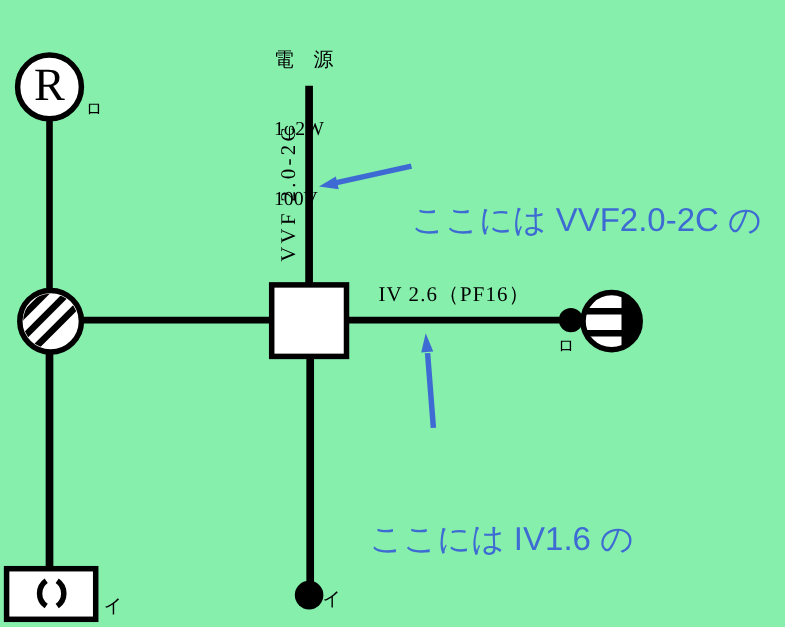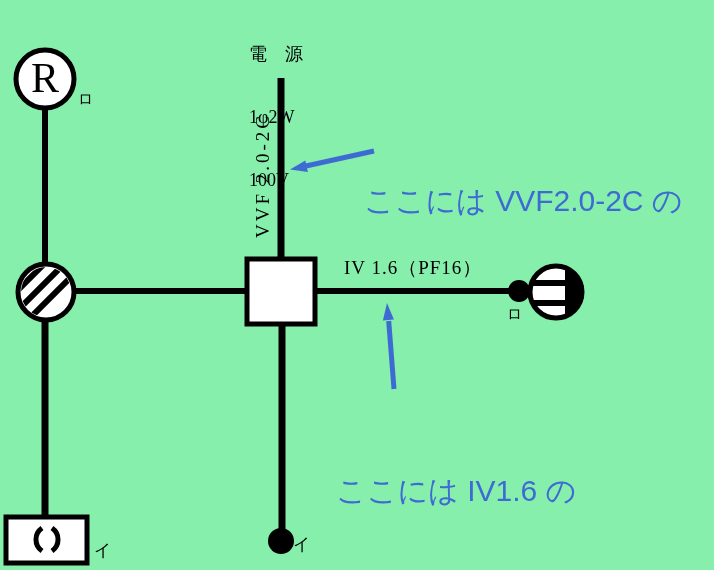--- a/index.html
+++ b/index.html
@@ -12,21 +12,21 @@
              font-size:19px;letter-spacing:3px;}
   .iv-label{left:344px;top:255px;font-size:19px;letter-spacing:1px;}
   .lbl{font-size:15px;}
   .lbl-ro1{left:78px;top:90px;}
   .lbl-ro2{left:507px;top:305px;}
   .lbl-i1{left:94px;top:539px;font-size:17px;}
   .lbl-i2{left:293px;top:533px;font-size:17px;}
   .r-letter{left:45px;top:80px;transform:translate(-50%,-55%);font-size:42px;line-height:1;}
   .note{position:absolute;font-family:"Liberation Sans","DejaVu Sans",sans-serif;
         font-size:30px;line-height:39px;color:#3E6BD3;white-space:pre;}
-  .note-vvf{left:364px;top:103px;text-align:right;}
+  .note-vvf{left:374px;top:103px;text-align:right;}
   .note-iv{left:336px;top:393px;}
 </style>
 </head>
 <body>
 
 <div class="stage">
 
   <svg class="diagram-svg" width="714" height="570" viewBox="0 0 714 570">
     <defs>
       <clipPath id="jointclip">
@@ -82,21 +82,21 @@
   </svg>
 
   <div class="txt power-block">
     <div>電　源</div>
     <div>1φ2W</div>
     <div>100V</div>
   </div>
 
   <div class="txt vvf-label">VVF 2.0-2C</div>
 
-  <div class="txt iv-label">IV 1.6（PF16）</div>
+  <div class="txt iv-label">IV 2.6（PF16）</div>
 
   <div class="txt r-letter">R</div>
 
   <div class="txt lbl lbl-ro1">ロ</div>
   <div class="txt lbl lbl-ro2">ロ</div>
   <div class="txt lbl lbl-i1">イ</div>
   <div class="txt lbl lbl-i2">イ</div>
 
   <div class="note note-vvf">
     <div>ここには VVF2.0-2C の</div>

